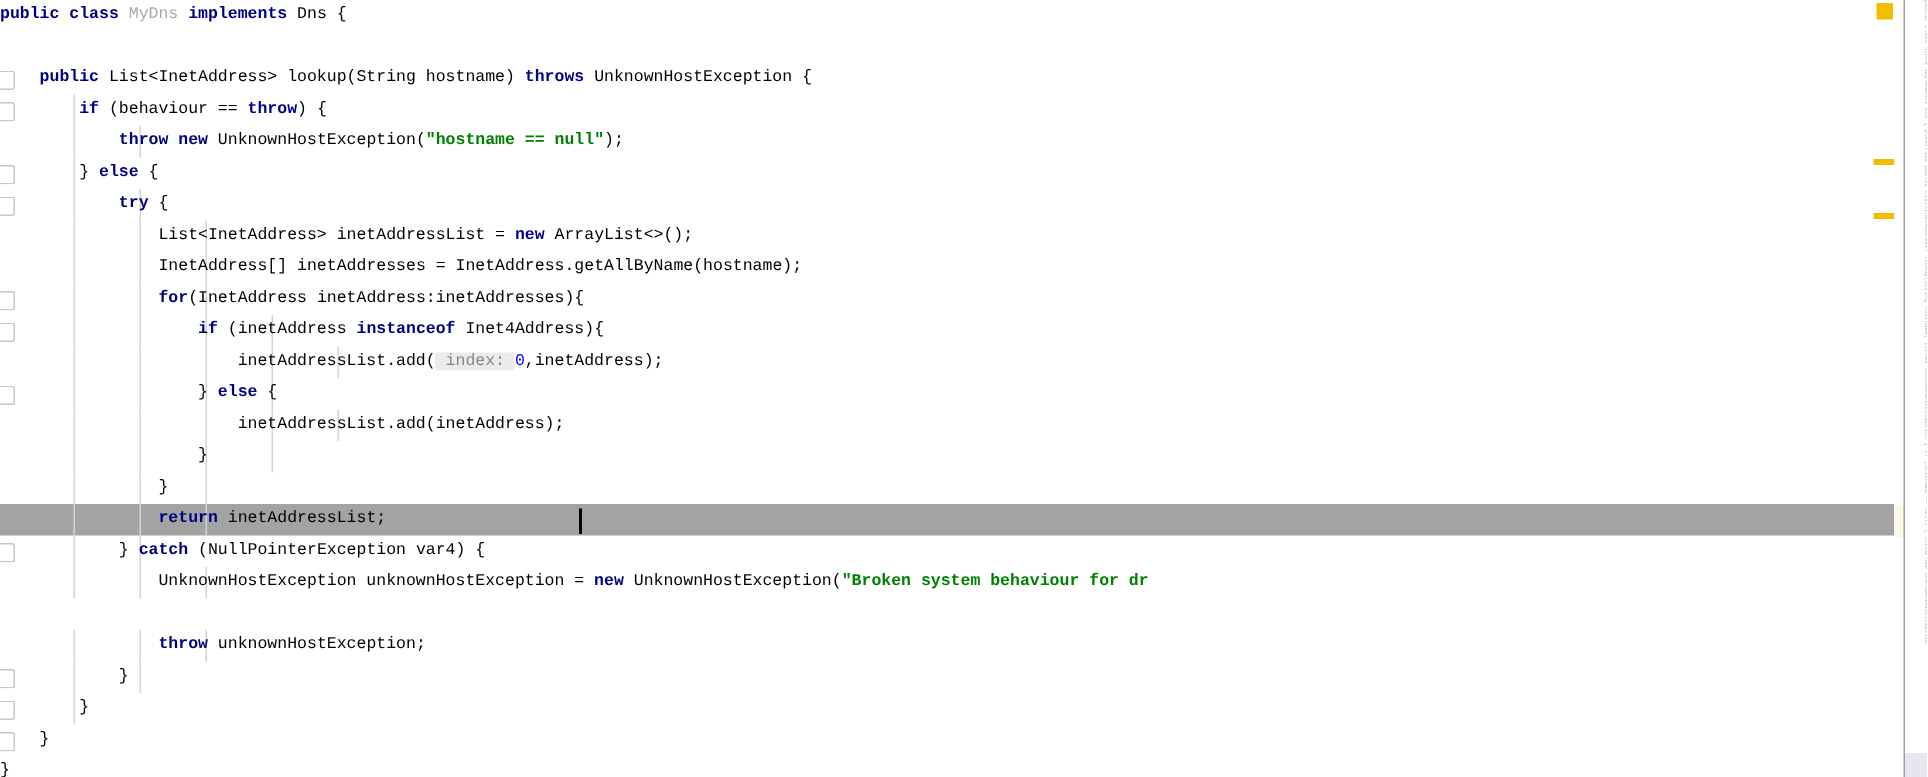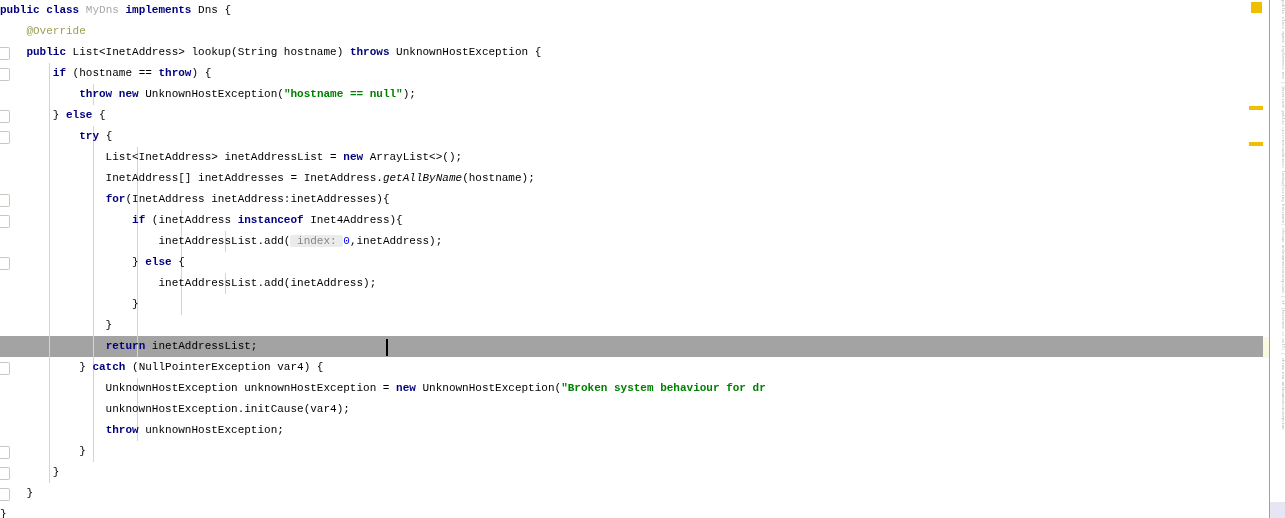--- a/index.html
+++ b/index.html
@@ -50,21 +50,21 @@
     z-index: 3;
   }
 
   
   .t-kw      { color: #000080; font-weight: bold; }
   .t-plain   { color: #000000; }
   .t-str     { color: #008000; font-weight: bold; }
   .t-num     { color: #0000ff; }
   .t-dim     { color: #a9a9a9; }
   .t-anno    { color: #9e9e57; }
-  .t-static  { color: #000000; font-style: italic; }
+  .t-static  { color: #000000; }
   .t-hintbg  {
     color: #878787;
     background: #ebebeb;
     border-radius: 2px;
   }
   .t-warn {
     text-decoration-style: wavy;
     text-decoration-color: #d6d6b0;
     text-decoration-thickness: 1px;
   }
@@ -173,39 +173,37 @@
     background: #fcf9e2;
   }
 </style>
 </head>
 <body>
 
 <div id="editor-root">
 
   <div id="code-surface">
       <div class="code-line" style="position: absolute; left: 0px; top: 0px; width: 1263px;"><div class="line-text"><span class="t-kw">public class </span><span class="t-dim">MyDns</span><span class="t-plain"> </span><span class="t-kw">implements</span><span class="t-plain"> Dns {</span></div></div>
-      <div class="code-line" style="position: absolute; left: 0px; top: 21px; width: 1263px;"><div class="line-text"><span class="t-anno">    @Override</span></div></div>
       <div class="code-line" style="position: absolute; left: 0px; top: 42px; width: 1263px;"><div class="fold-mark" style="top: 5px;"></div><div class="line-text"><span class="t-plain">    </span><span class="t-kw">public</span><span class="t-plain"> List&lt;InetAddress&gt; lookup(String hostname) </span><span class="t-kw">throws</span><span class="t-plain"> UnknownHostException {</span></div></div>
-      <div class="code-line" style="position: absolute; left: 0px; top: 63px; width: 1263px;"><div class="indent-guide" style="left: 49px;"></div><div class="fold-mark" style="top: 5px;"></div><div class="line-text"><span class="t-plain">        </span><span class="t-kw">if</span><span class="t-plain"> (hostname == </span><span class="t-kw">throw</span><span class="t-plain">) {</span></div></div>
+      <div class="code-line" style="position: absolute; left: 0px; top: 63px; width: 1263px;"><div class="indent-guide" style="left: 49px;"></div><div class="fold-mark" style="top: 5px;"></div><div class="line-text"><span class="t-plain">        </span><span class="t-kw">if</span><span class="t-plain"> (behaviour == </span><span class="t-kw">throw</span><span class="t-plain">) {</span></div></div>
       <div class="code-line" style="position: absolute; left: 0px; top: 84px; width: 1263px;"><div class="indent-guide" style="left: 49px;"></div><div class="indent-guide" style="left: 93px;"></div><div class="line-text"><span class="t-plain">            </span><span class="t-kw">throw new</span><span class="t-plain"> UnknownHostException(</span><span class="t-str">"hostname == null"</span><span class="t-plain">);</span></div></div>
       <div class="code-line" style="position: absolute; left: 0px; top: 105px; width: 1263px;"><div class="indent-guide" style="left: 49px;"></div><div class="fold-mark" style="top: 5px;"></div><div class="line-text"><span class="t-plain">        } </span><span class="t-kw">else</span><span class="t-plain"> {</span></div></div>
       <div class="code-line" style="position: absolute; left: 0px; top: 126px; width: 1263px;"><div class="indent-guide" style="left: 49px;"></div><div class="indent-guide" style="left: 93px;"></div><div class="fold-mark" style="top: 5px;"></div><div class="line-text"><span class="t-plain">            </span><span class="t-kw">try</span><span class="t-plain"> {</span></div></div>
       <div class="code-line" style="position: absolute; left: 0px; top: 147px; width: 1263px;"><div class="indent-guide" style="left: 49px;"></div><div class="indent-guide" style="left: 93px;"></div><div class="indent-guide" style="left: 137px;"></div><div class="line-text"><span class="t-plain">                List&lt;InetAddress&gt; </span><span class="t-warn">inetAddressList</span><span class="t-plain"> = </span><span class="t-kw">new</span><span class="t-plain"> ArrayList&lt;&gt;();</span></div></div>
       <div class="code-line" style="position: absolute; left: 0px; top: 168px; width: 1263px;"><div class="indent-guide" style="left: 49px;"></div><div class="indent-guide" style="left: 93px;"></div><div class="indent-guide" style="left: 137px;"></div><div class="line-text"><span class="t-plain">                InetAddress[] </span><span class="t-warn">inetAddresses</span><span class="t-plain"> = InetAddress.</span><span class="t-static">getAllByName</span><span class="t-plain">(hostname);</span></div></div>
       <div class="code-line" style="position: absolute; left: 0px; top: 189px; width: 1263px;"><div class="indent-guide" style="left: 49px;"></div><div class="indent-guide" style="left: 93px;"></div><div class="indent-guide" style="left: 137px;"></div><div class="fold-mark" style="top: 5px;"></div><div class="line-text"><span class="t-plain">                </span><span class="t-kw">for</span><span class="t-plain">(InetAddress inetAddress:inetAddresses){</span></div></div>
       <div class="code-line" style="position: absolute; left: 0px; top: 210px; width: 1263px;"><div class="indent-guide" style="left: 49px;"></div><div class="indent-guide" style="left: 93px;"></div><div class="indent-guide" style="left: 137px;"></div><div class="indent-guide" style="left: 181px;"></div><div class="fold-mark" style="top: 5px;"></div><div class="line-text"><span class="t-plain">                    </span><span class="t-kw">if</span><span class="t-plain"> (inetAddress </span><span class="t-kw">instanceof</span><span class="t-plain"> Inet4Address){</span></div></div>
       <div class="code-line" style="position: absolute; left: 0px; top: 231px; width: 1263px;"><div class="indent-guide" style="left: 49px;"></div><div class="indent-guide" style="left: 93px;"></div><div class="indent-guide" style="left: 137px;"></div><div class="indent-guide" style="left: 181px;"></div><div class="indent-guide" style="left: 225px;"></div><div class="line-text"><span class="t-plain">                        inetAddressList.add(</span><span class="t-hintbg"> index: </span><span class="t-num">0</span><span class="t-plain">,inetAddress);</span></div></div>
       <div class="code-line" style="position: absolute; left: 0px; top: 252px; width: 1263px;"><div class="indent-guide" style="left: 49px;"></div><div class="indent-guide" style="left: 93px;"></div><div class="indent-guide" style="left: 137px;"></div><div class="indent-guide" style="left: 181px;"></div><div class="fold-mark" style="top: 5px;"></div><div class="line-text"><span class="t-plain">                    } </span><span class="t-kw">else</span><span class="t-plain"> {</span></div></div>
       <div class="code-line" style="position: absolute; left: 0px; top: 273px; width: 1263px;"><div class="indent-guide" style="left: 49px;"></div><div class="indent-guide" style="left: 93px;"></div><div class="indent-guide" style="left: 137px;"></div><div class="indent-guide" style="left: 181px;"></div><div class="indent-guide" style="left: 225px;"></div><div class="line-text"><span class="t-plain">                        inetAddressList.add(inetAddress);</span></div></div>
       <div class="code-line" style="position: absolute; left: 0px; top: 294px; width: 1263px;"><div class="indent-guide" style="left: 49px;"></div><div class="indent-guide" style="left: 93px;"></div><div class="indent-guide" style="left: 137px;"></div><div class="indent-guide" style="left: 181px;"></div><div class="line-text"><span class="t-plain">                    }</span></div></div>
       <div class="code-line" style="position: absolute; left: 0px; top: 315px; width: 1263px;"><div class="indent-guide" style="left: 49px;"></div><div class="indent-guide" style="left: 93px;"></div><div class="indent-guide" style="left: 137px;"></div><div class="line-text"><span class="t-plain">                }</span></div></div>
       <div class="code-line current" style="position: absolute; left: 0px; top: 336px; width: 1263px;"><div class="indent-guide" style="left: 49px;"></div><div class="indent-guide" style="left: 93px;"></div><div class="indent-guide" style="left: 137px;"></div><div class="line-text"><span class="t-plain">                </span><span class="t-kw">return</span><span class="t-plain"> inetAddressList;</span></div></div>
       <div class="code-line" style="position: absolute; left: 0px; top: 357px; width: 1263px;"><div class="indent-guide" style="left: 49px;"></div><div class="indent-guide" style="left: 93px;"></div><div class="fold-mark" style="top: 5px;"></div><div class="line-text"><span class="t-plain">            } </span><span class="t-kw">catch</span><span class="t-plain"> (NullPointerException var4) {</span></div></div>
       <div class="code-line" style="position: absolute; left: 0px; top: 378px; width: 1263px;"><div class="indent-guide" style="left: 49px;"></div><div class="indent-guide" style="left: 93px;"></div><div class="indent-guide" style="left: 137px;"></div><div class="line-text"><span class="t-plain">                UnknownHostException unknownHostException = </span><span class="t-kw">new</span><span class="t-plain"> UnknownHostException(</span><span class="t-str">"Broken system behaviour for dr</span></div></div>
-      <div class="code-line" style="position: absolute; left: 0px; top: 399px; width: 1263px;"><div class="indent-guide" style="left: 49px;"></div><div class="indent-guide" style="left: 93px;"></div><div class="indent-guide" style="left: 137px;"></div><div class="line-text"><span class="t-plain">                unknownHostException.initCause(var4);</span></div></div>
       <div class="code-line" style="position: absolute; left: 0px; top: 420px; width: 1263px;"><div class="indent-guide" style="left: 49px;"></div><div class="indent-guide" style="left: 93px;"></div><div class="indent-guide" style="left: 137px;"></div><div class="line-text"><span class="t-plain">                </span><span class="t-kw">throw</span><span class="t-plain"> unknownHostException;</span></div></div>
       <div class="code-line" style="position: absolute; left: 0px; top: 441px; width: 1263px;"><div class="indent-guide" style="left: 49px;"></div><div class="indent-guide" style="left: 93px;"></div><div class="fold-mark" style="top: 5px;"></div><div class="line-text"><span class="t-plain">            }</span></div></div>
       <div class="code-line" style="position: absolute; left: 0px; top: 462px; width: 1263px;"><div class="indent-guide" style="left: 49px;"></div><div class="fold-mark" style="top: 5px;"></div><div class="line-text"><span class="t-plain">        }</span></div></div>
       <div class="code-line" style="position: absolute; left: 0px; top: 483px; width: 1263px;"><div class="fold-mark" style="top: 5px;"></div><div class="line-text"><span class="t-plain">    }</span></div></div>
       <div class="code-line" style="position: absolute; left: 0px; top: 504px; width: 1263px;"><div class="line-text"><span class="t-plain">}</span></div></div>
     </div>
 
   <div id="caret" style="left: 385.5px; top: 339px;"></div>
 
   <div id="marker-gutter">

